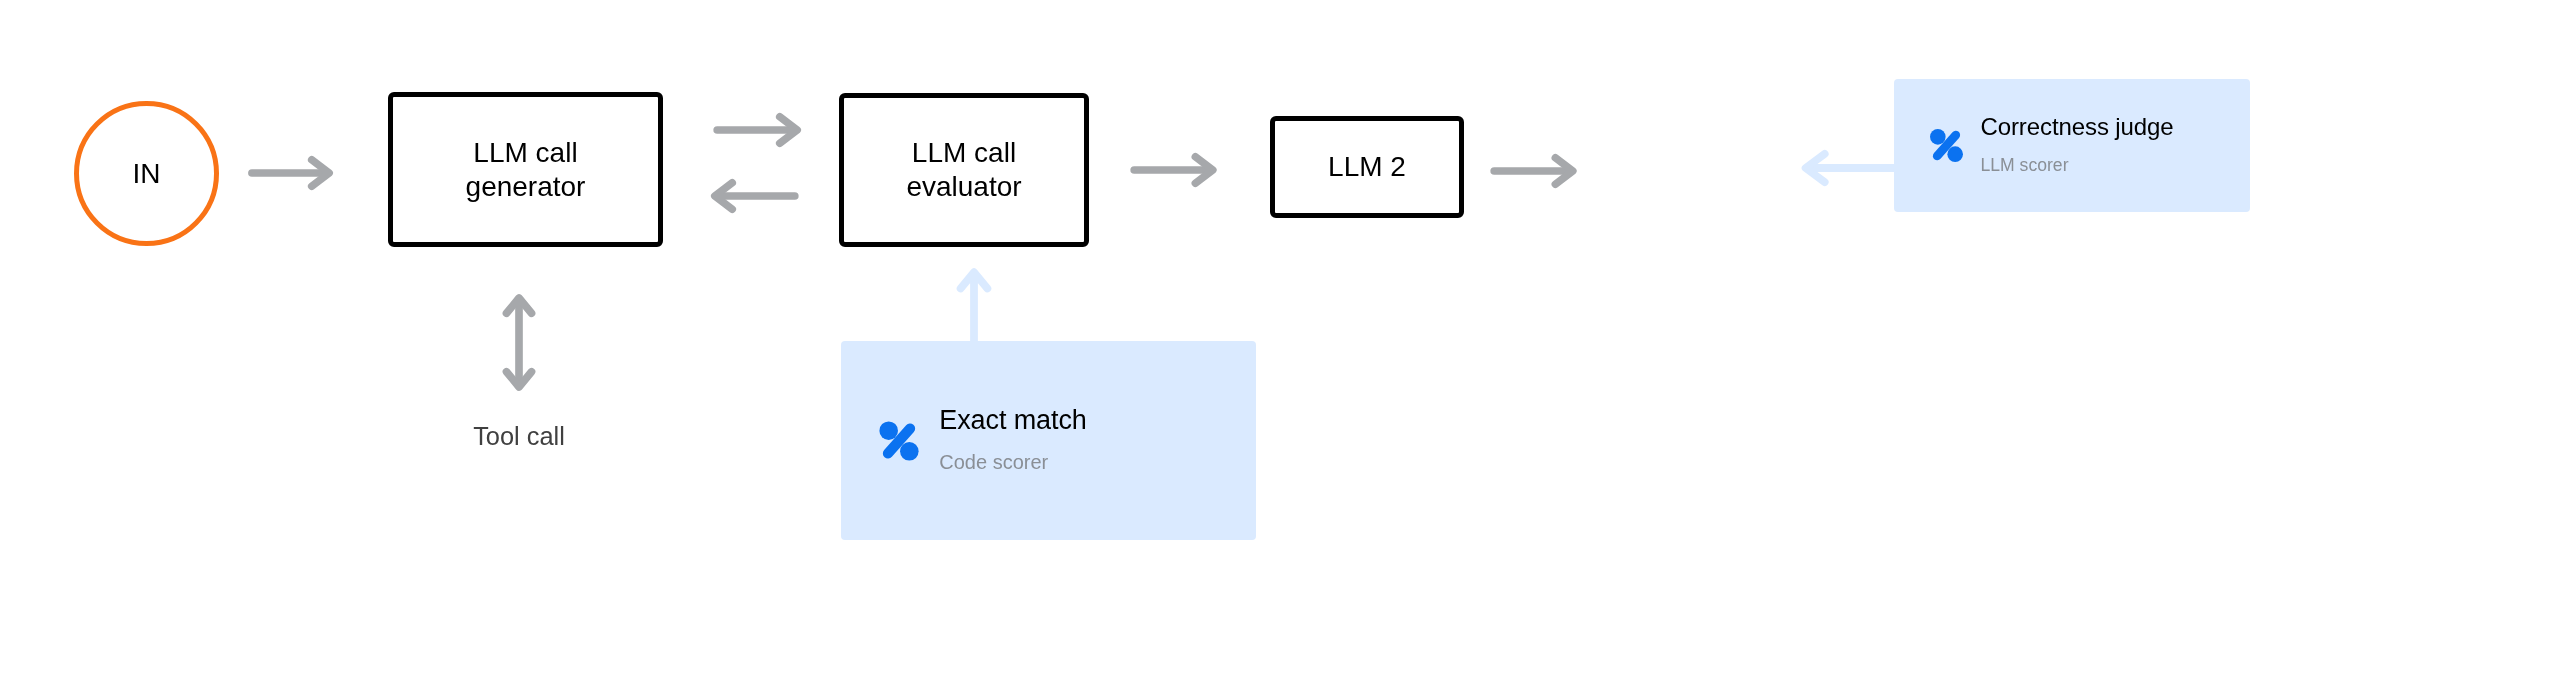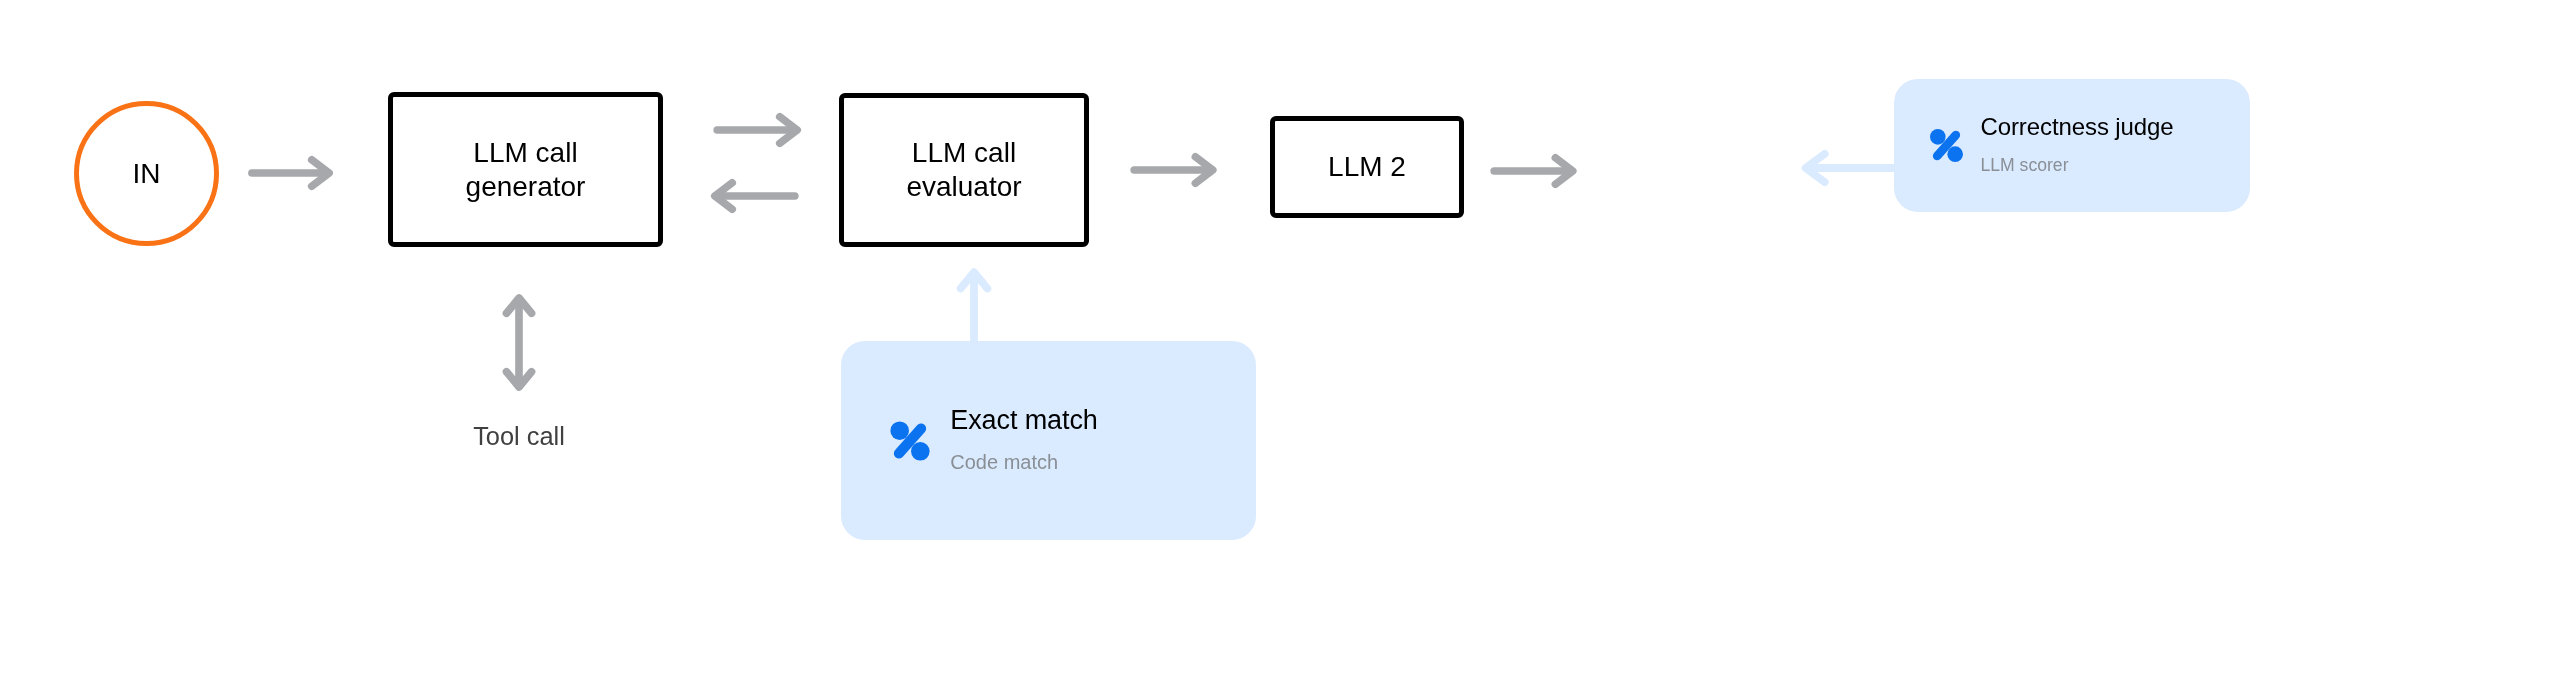--- a/index.html
+++ b/index.html
@@ -52,25 +52,25 @@
   .arrow {
     position: absolute;
   }
   .arrow svg { display: block; overflow: visible; }
 
   
   .scorer-card {
     position: absolute;
     box-sizing: border-box;
     background: #daeaff;
-    border-radius: 24px;
+    border-radius: 4px;
     display: flex;
     align-items: center;
   }
-  #card-exact-match { left: 841px; top: 341px; width: 415px; height: 199px; padding-left: 47px; }
+  #card-exact-match { left: 841px; top: 341px; width: 415px; height: 199px; padding-left: 36px; }
   #card-correctness { left: 1894px; top: 79px; width: 356px; height: 133px; padding-left: 34px; }
 
   .scorer-icon {
     flex: 0 0 auto;
     width: 44px;
     height: 44px;
     margin-right: 18.3px;
   }
   #card-correctness .scorer-icon { width: 37px; height: 37px; margin-right: 15.5px; }
   .scorer-icon svg { display: block; width: 100%; height: 100%; }
@@ -189,21 +189,21 @@
   <div class="scorer-card" id="card-exact-match">
     <span class="scorer-icon">
       <svg viewBox="0 0 64 64">
         <circle cx="17" cy="17" r="13.5" fill="#0b72f0"></circle>
         <circle cx="47" cy="47" r="13.5" fill="#0b72f0"></circle>
         <line x1="48" y1="14" x2="16" y2="50" stroke="#0b72f0" stroke-width="15" stroke-linecap="round"></line>
       </svg>
     </span>
     <span class="scorer-text">
       <span class="scorer-title">Exact match</span>
-      <span class="scorer-sub">Code match</span>
+      <span class="scorer-sub">Code scorer</span>
     </span>
   </div>
 
   <div class="scorer-card" id="card-correctness">
     <span class="scorer-icon">
       <svg viewBox="0 0 64 64">
         <circle cx="17" cy="17" r="13.5" fill="#0b72f0"></circle>
         <circle cx="47" cy="47" r="13.5" fill="#0b72f0"></circle>
         <line x1="48" y1="14" x2="16" y2="50" stroke="#0b72f0" stroke-width="15" stroke-linecap="round"></line>
       </svg>

